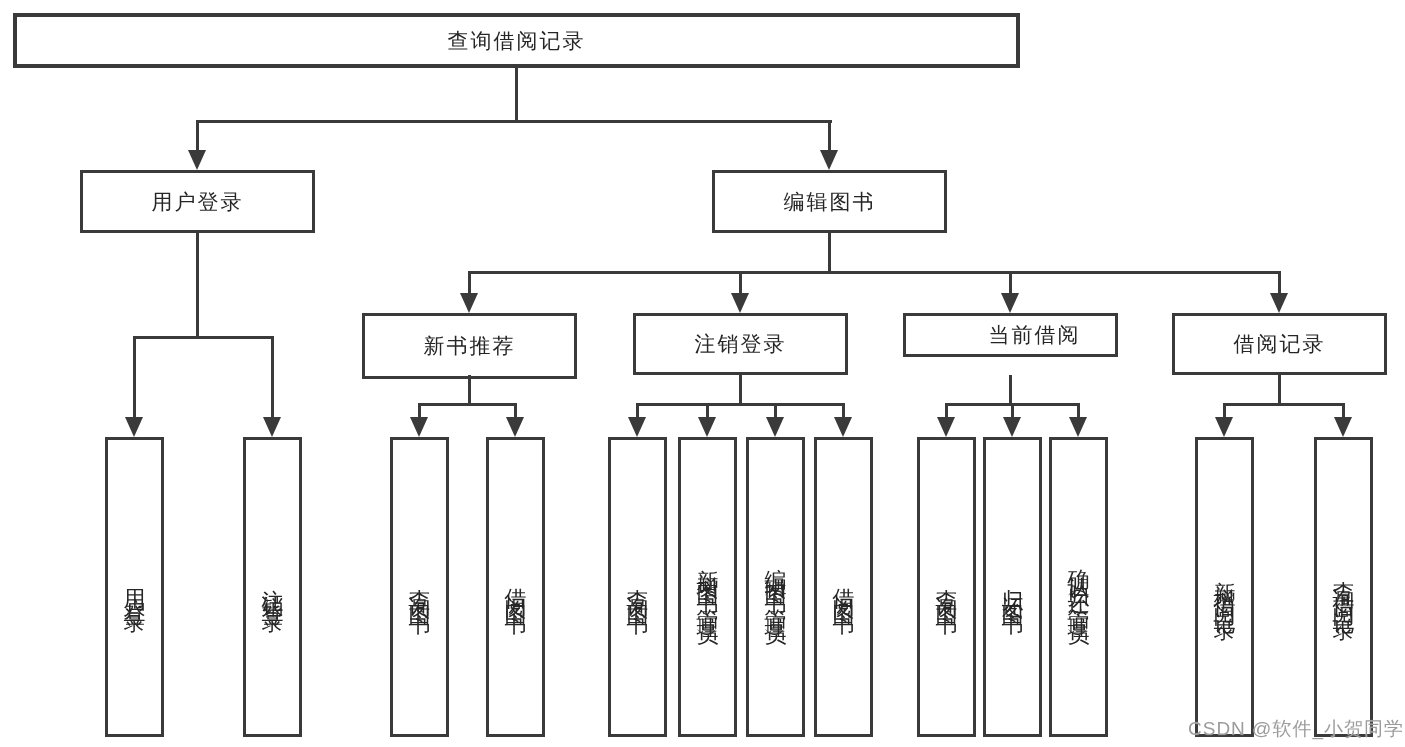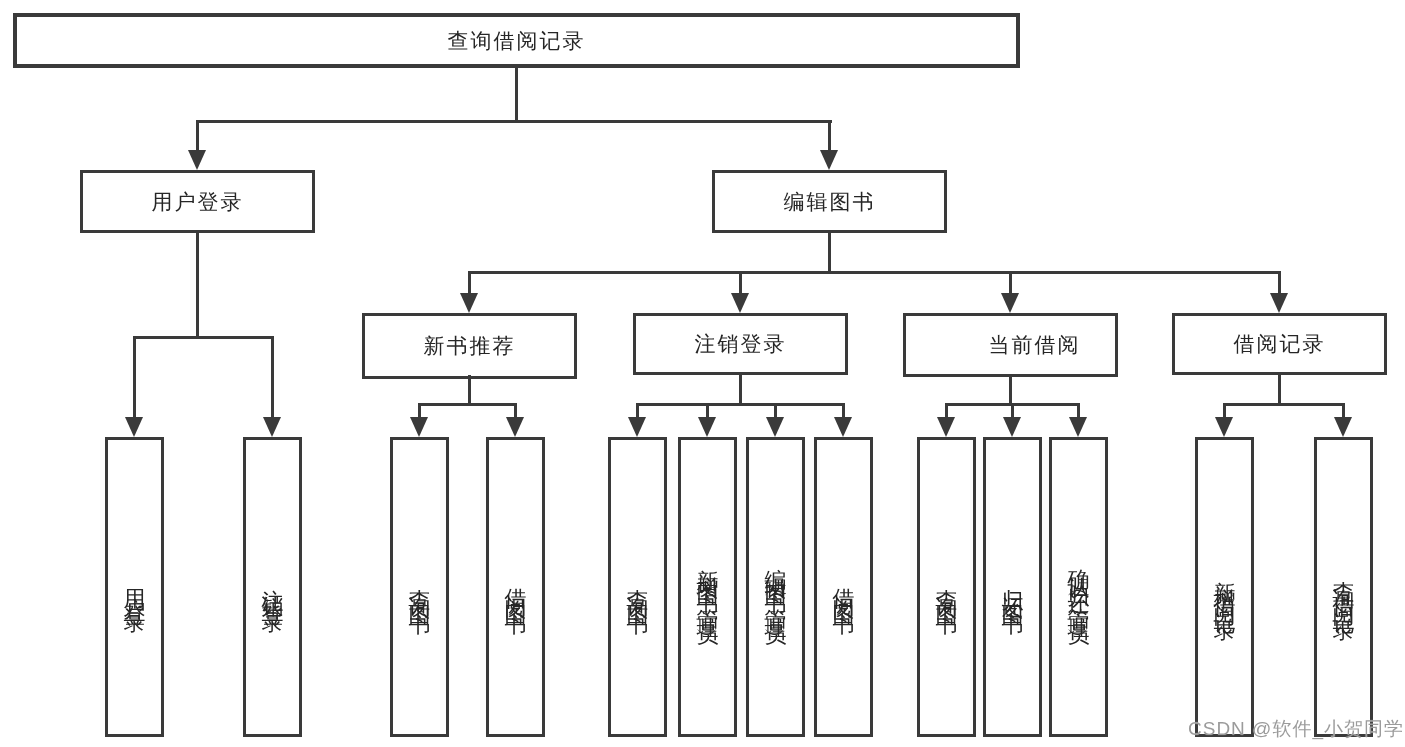--- a/index.html
+++ b/index.html
@@ -113,21 +113,21 @@
   <div class="arr" style="left:1001px; top:293px;"></div>
   <div class="vl" style="left:1278px; top:271px; height:24px;"></div>
   <div class="arr" style="left:1270px; top:293px;"></div>
 
   <div class="node" style="left:362px; top:313px; width:215px; height:66px;">
     <span>新书推荐</span>
   </div>
   <div class="node" style="left:633px; top:313px; width:215px; height:62px;">
     <span>注销登录</span>
   </div>
-  <div class="node" style="left:903px; top:313px; width:215px; height:64px;padding-left:48px;">
+  <div class="node" style="left:903px; top:313px; width:215px; height:44px;padding-left:48px;">
     <span>当前借阅</span>
   </div>
   <div class="node" style="left:1172px; top:313px; width:215px; height:62px;">
     <span>借阅记录</span>
   </div>
 
   <div class="vl" style="left:468px; top:375px; height:28px;"></div>
   <div class="hl" style="left:418px; top:403px; width:99px;"></div>
   <div class="vl" style="left:418px; top:403px; height:16px;"></div>
   <div class="arr" style="left:410px; top:417px;"></div>

